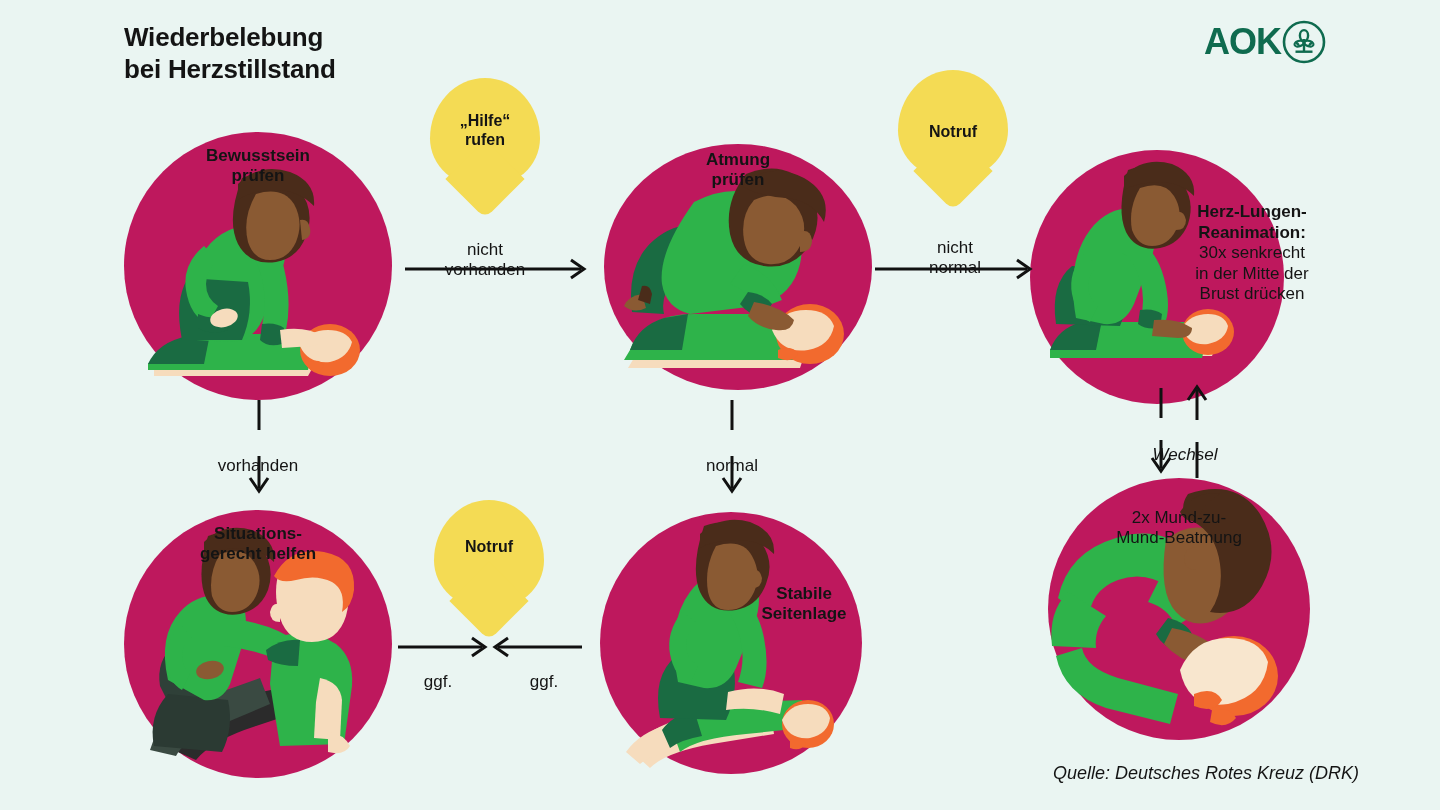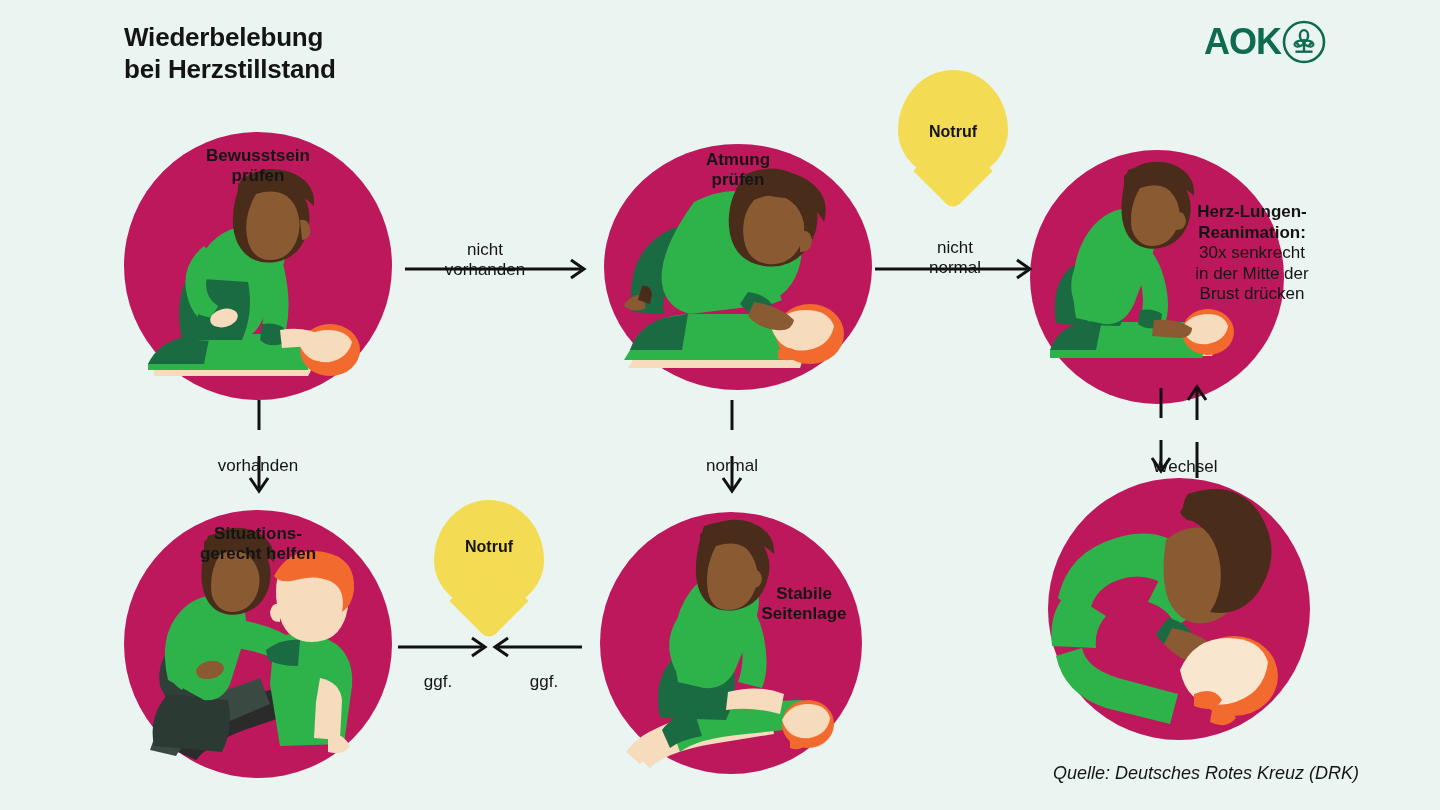--- a/index.html
+++ b/index.html
@@ -278,22 +278,29 @@
 
       <path d="M140 16 q48 -16 72 20 q22 36 2 72 q-18 32 -52 26 q14 -20 10 -48 q-4 -30 -26 -42 q-18 -10 -6 -28z" fill="#4A2C1A"></path>
       <path d="M132 34 q14 -22 40 -18 q-18 10 -22 26 q-12 4 -18 -8z" fill="#4A2C1A"></path>
       <path d="M148 70 q-10 -2 -12 10 q0 12 12 12z" fill="#8A5A33"></path>
 
       <ellipse cx="186" cy="198" rx="44" ry="40" fill="#F26A2E"></ellipse>
       <path d="M132 192 q14 -32 48 -32 q32 0 40 24 q-4 34 -40 42 q-40 6 -48 -34z" fill="#F8E6CE"></path>
       <path d="M146 216 q20 -8 28 6 q-8 14 -28 6z" fill="#F26A2E"></path>
       <path d="M164 232 q18 -4 24 8 q-10 12 -26 4z" fill="#F26A2E"></path>
     </svg>
-  </div>
-
+    <div class="caption" style="left:0;right:0;top:30px;font-weight:normal;">2x Mund-zu-
+Mund-Beatmung</div>
+  </div>
+
+  <div class="abs" style="left:430px;top:78px;width:110px;height:150px;">
+    <div class="pin" style="left:0;top:0;"></div>
+    <div class="pin-label" style="top:34px;">„Hilfe“
+rufen</div>
+  </div>
 
   <div class="abs" style="left:898px;top:70px;width:110px;height:150px;">
     <div class="pin" style="left:0;top:0;"></div>
     <div class="pin-label" style="top:34px;">
       <span>Notruf</span>
     </div>
   </div>
 
   <div class="abs" style="left:434px;top:500px;width:110px;height:150px;">
     <div class="pin" style="left:0;top:0;"></div>
@@ -343,17 +350,17 @@
   <svg class="abs" style="left:1150px;top:388px;" width="22" height="90">
     <line x1="11" y1="0" x2="11" y2="30" stroke="#111" stroke-width="3"></line>
     <line x1="11" y1="52" x2="11" y2="80" stroke="#111" stroke-width="3"></line>
     <polyline points="2,70 11,83 20,70" fill="none" stroke="#111" stroke-width="3"></polyline>
   </svg>
   <svg class="abs" style="left:1186px;top:376px;" width="22" height="102">
     <line x1="11" y1="102" x2="11" y2="66" stroke="#111" stroke-width="3"></line>
     <line x1="11" y1="44" x2="11" y2="14" stroke="#111" stroke-width="3"></line>
     <polyline points="2,24 11,11 20,24" fill="none" stroke="#111" stroke-width="3"></polyline>
   </svg>
-  <div class="abs arrow-label" style="left:1126px;top:435px;width:118px;">Wechsel</div>
+  <div class="abs arrow-label" style="left:1126px;top:423px;width:118px;font-style:italic;">Wechsel</div>
 
   <div class="abs source">Quelle: Deutsches Rotes Kreuz (DRK)</div>
 
 </div>
 
 </body></html>

